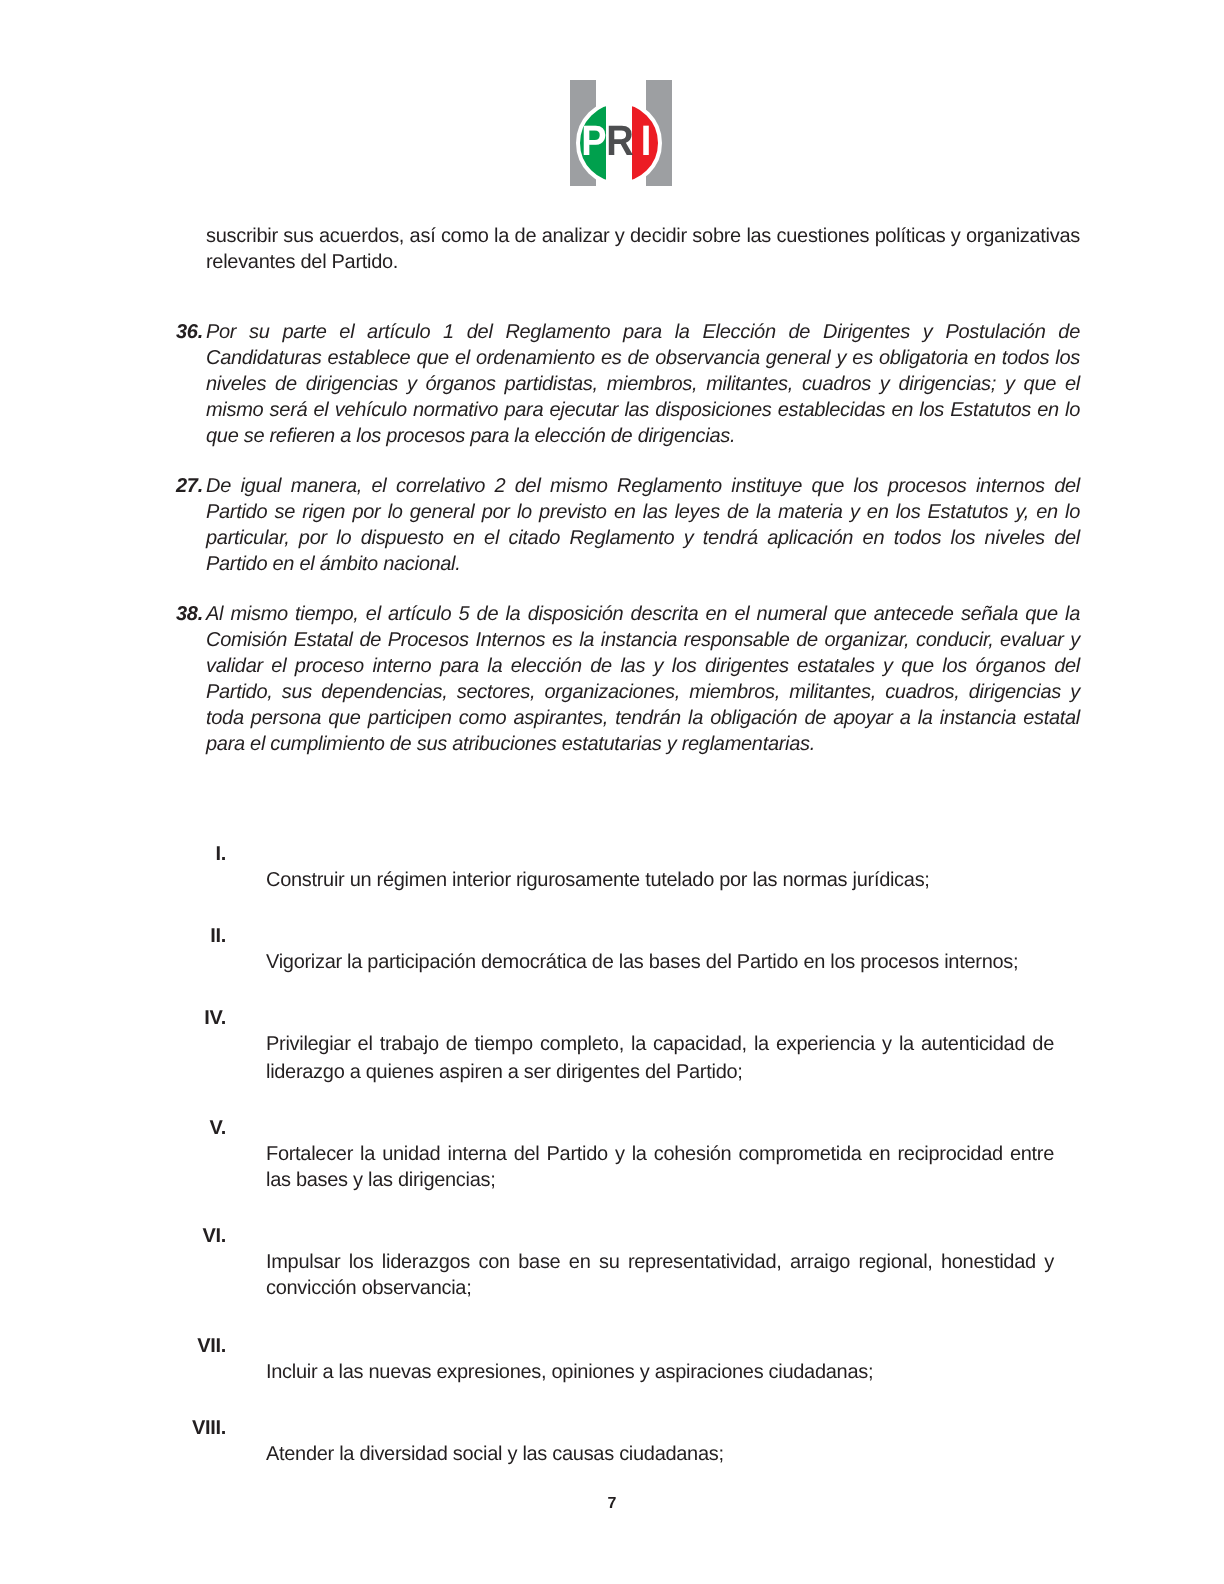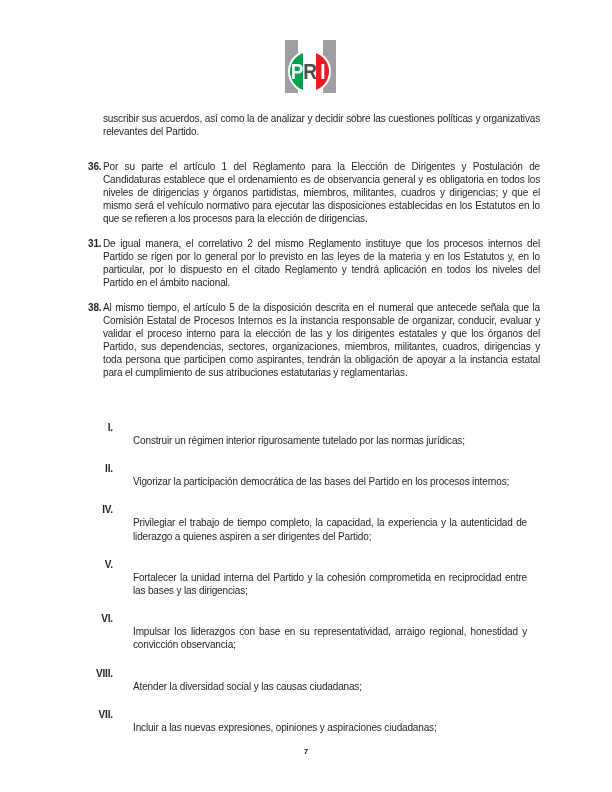--- a/index.html
+++ b/index.html
@@ -70,20 +70,21 @@
     line-height: 13px;
     letter-spacing: -0.15px;
   }
   .intro {
     margin: 0 0 22px 15px;
     text-align: justify;
   }
   .para {
     display: flex;
     margin: 0 0 12px 0;
+    font-style: italic;
   }
   .para.gap-lg { margin-bottom: 42px; }
   .para .num {
     flex: none;
     width: 15px;
     font-weight: bold;
   }
   .para .ptext {
     flex: 1;
     margin: 0;
@@ -140,21 +141,21 @@
   <div class="content">
 
     <p class="intro">suscribir sus acuerdos, así como la de analizar y decidir sobre las cuestiones políticas y organizativas relevantes del Partido.</p>
 
     <div class="para">
       <span class="num">36.</span>
       <p class="ptext">Por su parte el artículo 1 del Reglamento para la Elección de Dirigentes y Postulación de Candidaturas establece que el ordenamiento es de observancia general y es obligatoria en todos los niveles de dirigencias y órganos partidistas, miembros, militantes, cuadros y dirigencias; y que el mismo será el vehículo normativo para ejecutar las disposiciones establecidas en los Estatutos en lo que se refieren a los procesos para la elección de dirigencias.</p>
     </div>
 
     <div class="para">
-      <span class="num">31.</span>
+      <span class="num">27.</span>
       <p class="ptext">De igual manera, el correlativo 2 del mismo Reglamento instituye que los procesos internos del Partido se rigen por lo general por lo previsto en las leyes de la materia y en los Estatutos y, en lo particular, por lo dispuesto en el citado Reglamento y tendrá aplicación en todos los niveles del Partido en el ámbito nacional.</p>
     </div>
 
     <div class="para gap-lg">
       <span class="num">38.</span>
       <p class="ptext">Al mismo tiempo, el artículo 5 de la disposición descrita en el numeral que antecede señala que la Comisión Estatal de Procesos Internos es la instancia responsable de organizar, conducir, evaluar y validar el proceso interno para la elección de las y los dirigentes estatales y que los órganos del Partido, sus dependencias, sectores, organizaciones, miembros, militantes, cuadros, dirigencias y toda persona que participen como aspirantes, tendrán la obligación de apoyar a la instancia estatal para el cumplimiento de sus atribuciones estatutarias y reglamentarias.</p>
     </div>
 
 
     <div class="objectives">
@@ -172,26 +173,26 @@
       </div>
       <div class="obj">
         <span class="roman">V.</span>
         <p class="otext">Fortalecer la unidad interna del Partido y la cohesión comprometida en reciprocidad entre las bases y las dirigencias;</p>
       </div>
       <div class="obj">
         <span class="roman">VI.</span>
         <p class="otext">Impulsar los liderazgos con base en su representatividad, arraigo regional, honestidad y convicción observancia;</p>
       </div>
       <div class="obj">
+        <span class="roman">VII.</span>
+        <p class="otext">Incluir a las nuevas expresiones, opiniones y aspiraciones ciudadanas;</p>
+      </div>
+      <div class="obj">
         <span class="roman">VIII.</span>
         <p class="otext">Atender la diversidad social y las causas ciudadanas;</p>
-      </div>
-      <div class="obj">
-        <span class="roman">VII.</span>
-        <p class="otext">Incluir a las nuevas expresiones, opiniones y aspiraciones ciudadanas;</p>
       </div>
     </div>
 
   </div>
 
   <div class="pagenum">7</div>
 
 </div>
 
 </body></html>

